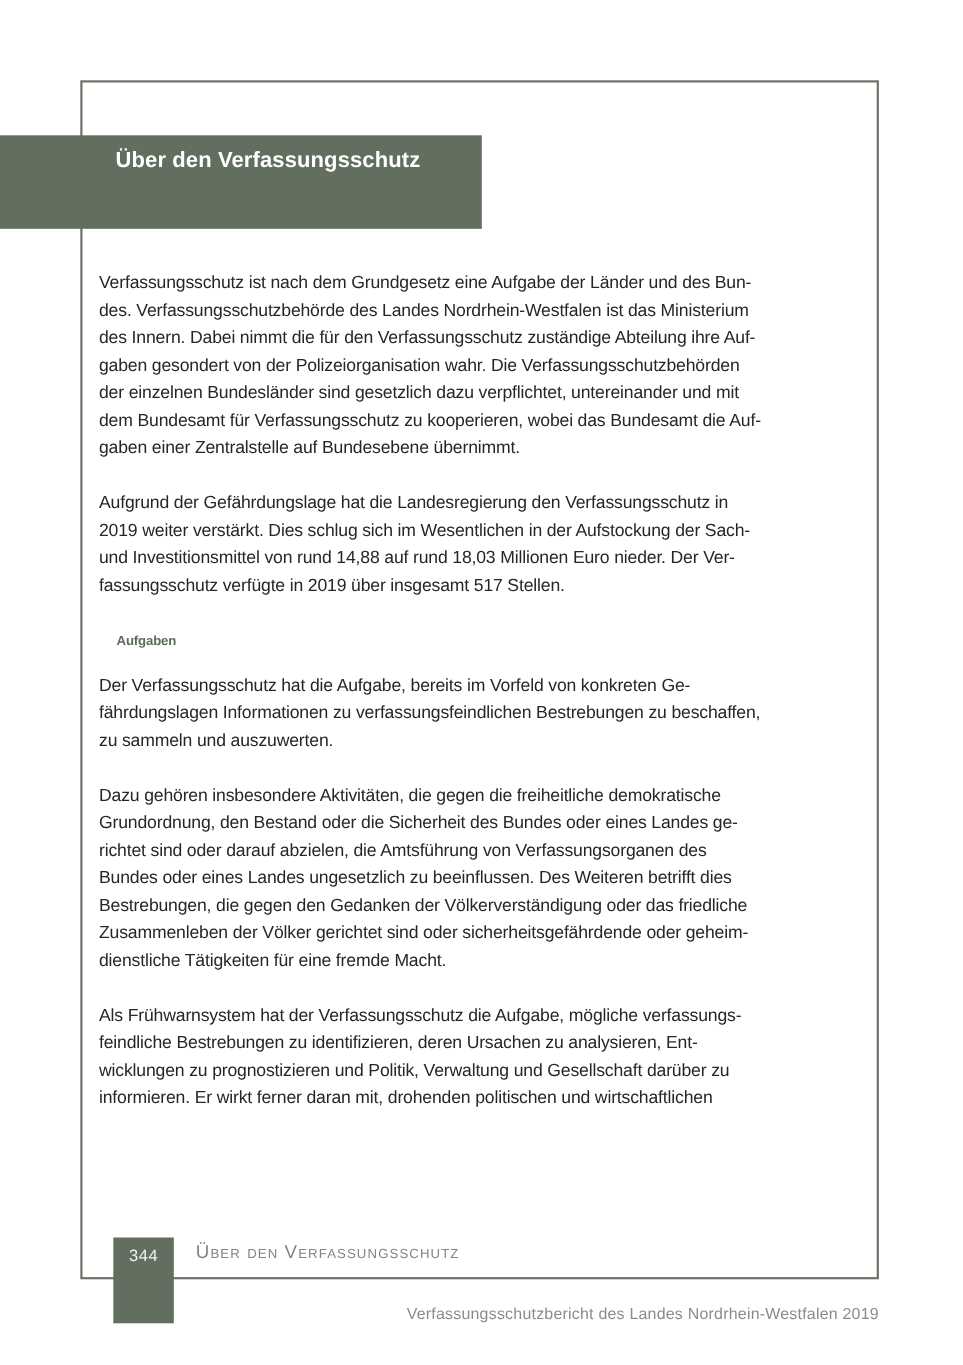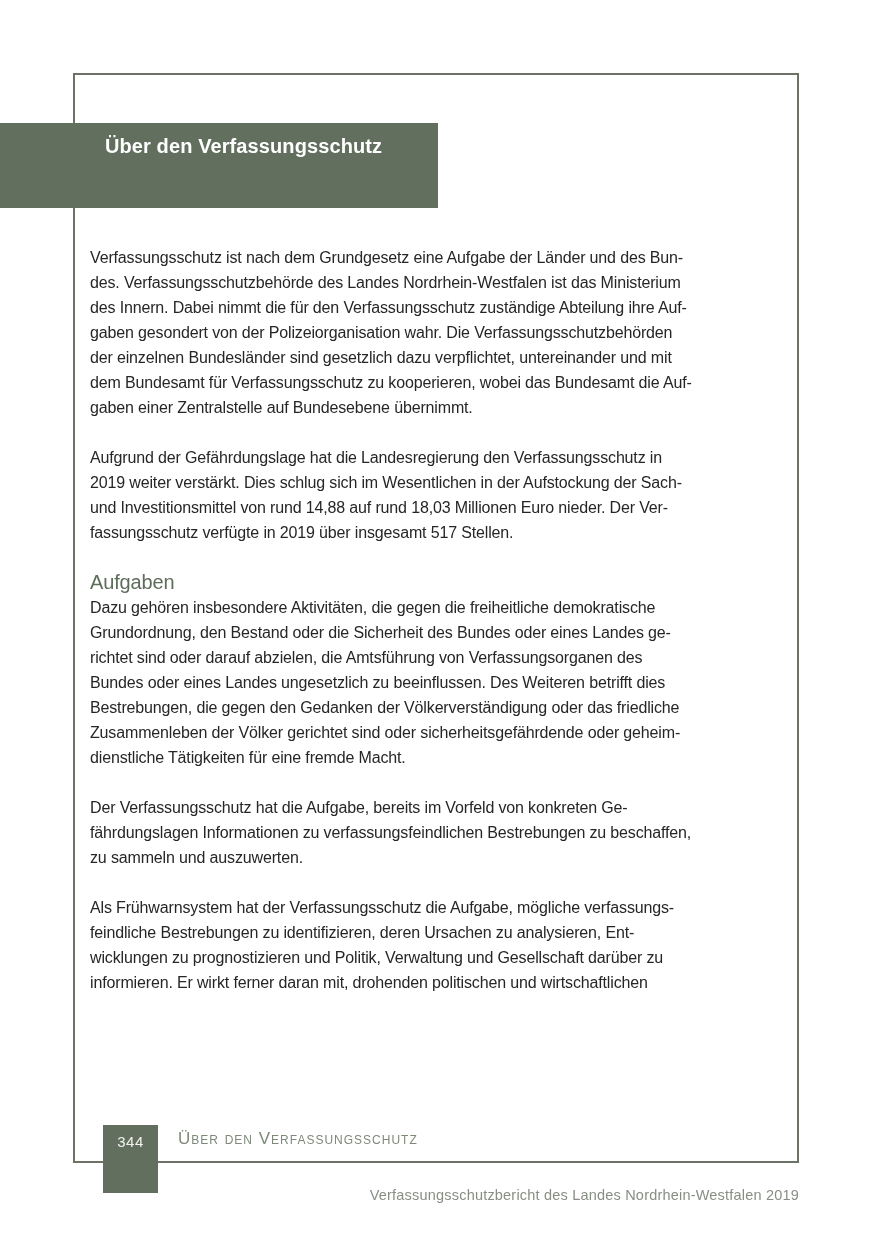--- a/index.html
+++ b/index.html
@@ -57,34 +57,34 @@
     color: #262626;
     font-size: 16px;
     line-height: 25px;
     letter-spacing: -0.15px;
   }
   .content p {
     margin: 0 0 25px 0;
     white-space: pre-line;
   }
   .content .section-heading {
-    margin: 0;
+    margin: 16px;
     color: #5E6C5B;
-    font-weight: normal;
-    font-size: 20px;
+    font-weight: bold;
+    font-size: 12px;
     line-height: 25px;
   }
 
   
   .footer-page-box {
     position: absolute;
     left: 103px;
     top: 1125px;
     width: 55px;
-    height: 68px;
+    height: 78px;
     background: #626F5E;
     z-index: 3;
   }
   .footer-page-box .page-number {
     display: block;
     padding-top: 8px;
     text-align: center;
     color: #f2f2ef;
     font-size: 15px;
     letter-spacing: 0.5px;
@@ -127,30 +127,30 @@
 des Innern. Dabei nimmt die für den Verfassungsschutz zuständige Abteilung ihre Auf-
 gaben gesondert von der Polizeiorganisation wahr. Die Verfassungsschutzbehörden
 der einzelnen Bundesländer sind gesetzlich dazu verpflichtet, untereinander und mit
 dem Bundesamt für Verfassungsschutz zu kooperieren, wobei das Bundesamt die Auf-
 gaben einer Zentralstelle auf Bundesebene übernimmt.</p>
   <p>Aufgrund der Gefährdungslage hat die Landesregierung den Verfassungsschutz in
 2019 weiter verstärkt. Dies schlug sich im Wesentlichen in der Aufstockung der Sach-
 und Investitionsmittel von rund 14,88 auf rund 18,03 Millionen Euro nieder. Der Ver-
 fassungsschutz verfügte in 2019 über insgesamt 517 Stellen.</p>
   <p class="section-heading">Aufgaben</p>
+  <p>Der Verfassungsschutz hat die Aufgabe, bereits im Vorfeld von konkreten Ge-
+fährdungslagen Informationen zu verfassungsfeindlichen Bestrebungen zu beschaffen,
+zu sammeln und auszuwerten.</p>
   <p>Dazu gehören insbesondere Aktivitäten, die gegen die freiheitliche demokratische
 Grundordnung, den Bestand oder die Sicherheit des Bundes oder eines Landes ge-
 richtet sind oder darauf abzielen, die Amtsführung von Verfassungsorganen des
 Bundes oder eines Landes ungesetzlich zu beeinflussen. Des Weiteren betrifft dies
 Bestrebungen, die gegen den Gedanken der Völkerverständigung oder das friedliche
 Zusammenleben der Völker gerichtet sind oder sicherheitsgefährdende oder geheim-
 dienstliche Tätigkeiten für eine fremde Macht.</p>
-  <p>Der Verfassungsschutz hat die Aufgabe, bereits im Vorfeld von konkreten Ge-
-fährdungslagen Informationen zu verfassungsfeindlichen Bestrebungen zu beschaffen,
-zu sammeln und auszuwerten.</p>
   <p>Als Frühwarnsystem hat der Verfassungsschutz die Aufgabe, mögliche verfassungs-
 feindliche Bestrebungen zu identifizieren, deren Ursachen zu analysieren, Ent-
 wicklungen zu prognostizieren und Politik, Verwaltung und Gesellschaft darüber zu
 informieren. Er wirkt ferner daran mit, drohenden politischen und wirtschaftlichen</p>
 </div>
 
 <div class="footer-page-box">
   <span class="page-number">344</span>
 </div>
 

